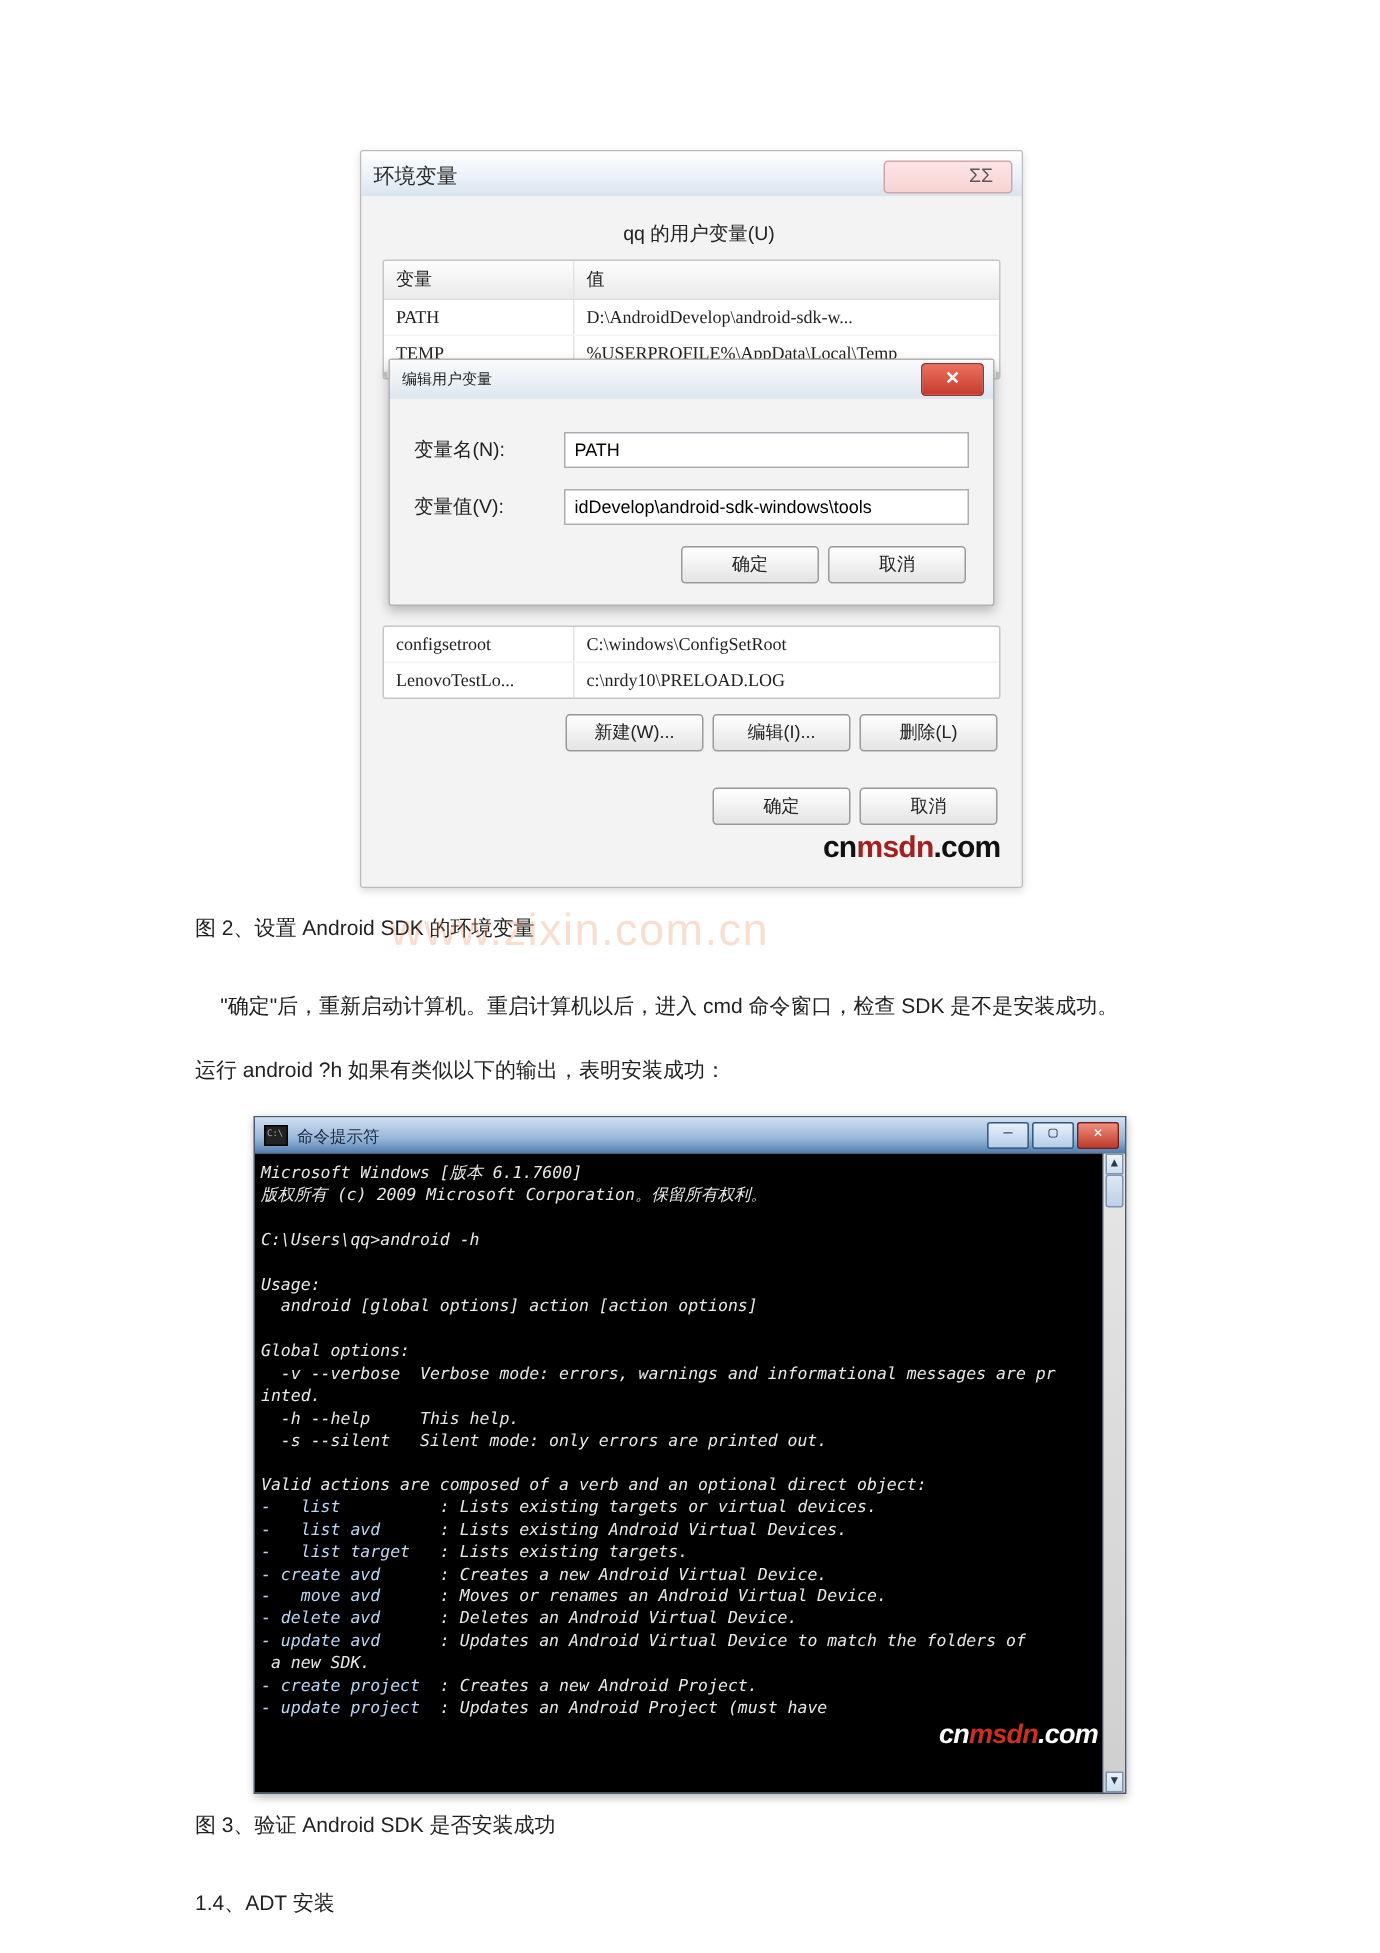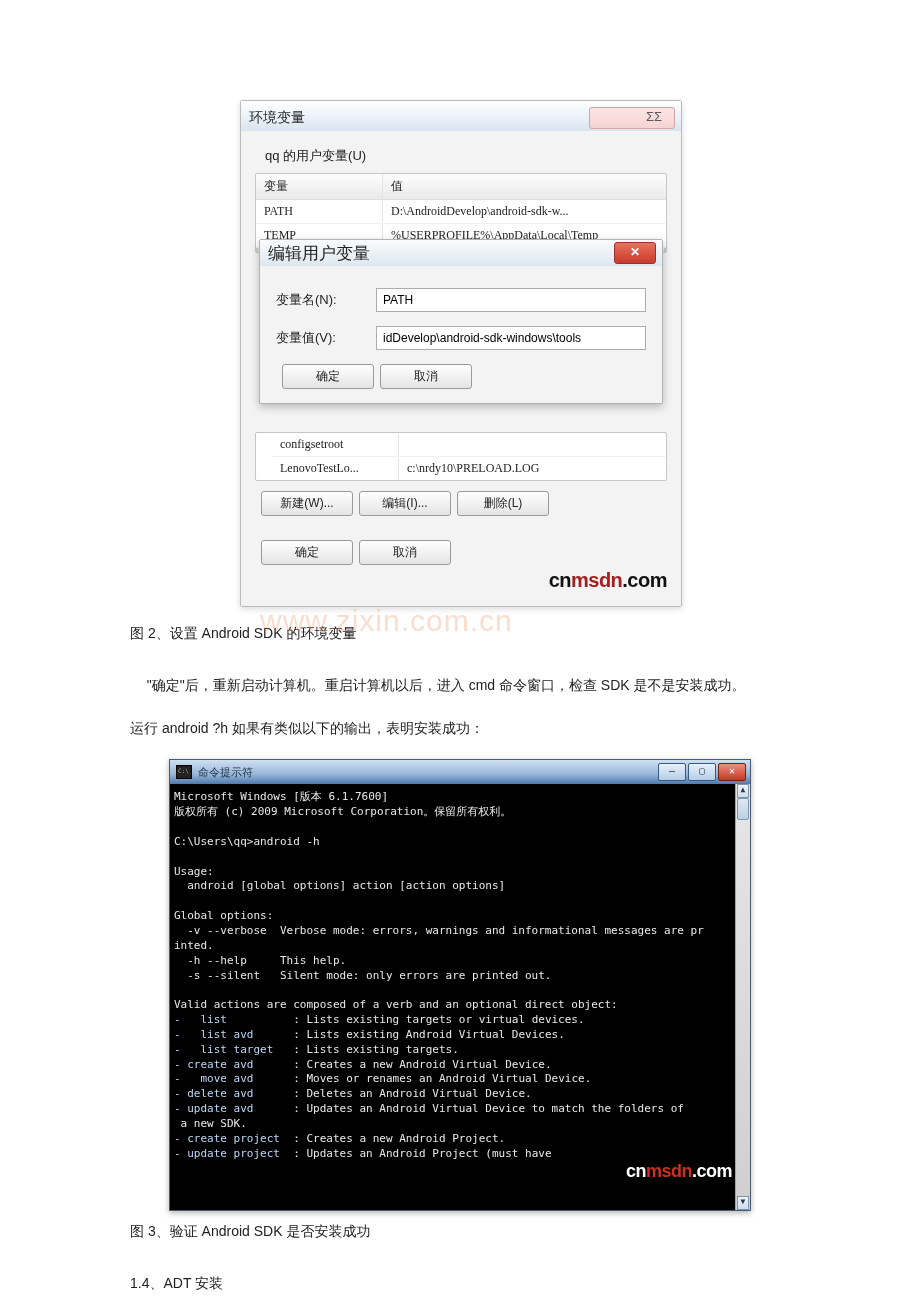--- a/index.html
+++ b/index.html
@@ -81,20 +81,21 @@
     padding-left: 44px;
   }
   .env-body {
     padding: 10px 14px 14px 14px;
     background: #f3f3f3;
   }
   .group-label {
     font-size: 13px;
     margin: 6px 0 8px 10px;
     font-family: "SimSun", sans-serif;
+    text-align: center;
   }
   .var-table {
     border: 1px solid #c6c6c6;
     border-radius: 2px;
     background: #fff;
     overflow: hidden;
   }
   .vt-head {
     display: flex;
     background: linear-gradient(#fdfdfd, #eaeaea);
@@ -122,21 +123,21 @@
     border: 1px solid #9a9a9a;
     border-radius: 3px;
     background: linear-gradient(#fff, #e4e4e4);
     font-size: 12px;
     text-align: center;
     margin-left: 6px;
     font-family: "SimSun", sans-serif;
   }
   .btn-row {
     display: flex;
-    justify-content: flex-start;
+    justify-content: flex-end;
     margin: 10px 2px 0 0;
   }
   .inner-dialog {
     position: absolute;
     width: 402px;
     left: 18px;
     top: 138px;
     border: 1px solid #b3b3b3;
     border-radius: 2px;
     background: #f3f3f3;
@@ -178,21 +179,21 @@
   }
   .form-input {
     flex: 1;
     border: 1px solid #abadb3;
     padding: 4px 6px;
     font-size: 12px;
     font-family: Arial, sans-serif;
     background: #fff;
   }
   .spacer-under-inner { height: 158px; }
-  .sys-lower { margin-top: 21px; padding-left: 16px; }
+  .sys-lower { margin-top: 6px; }
   .brand {
     text-align: right;
     font-family: Arial, sans-serif;
     font-size: 20px;
     font-weight: bold;
     margin: 4px 0 0 0;
     letter-spacing: -0.5px;
   }
   .brand .cn { color:#111; }
   .brand .msdn { color:#a32020; }
@@ -252,20 +253,21 @@
     color: #fff;
     border-color: #7a1c10;
   }
   .cmd-body {
     background: #000;
     color: #e8e8e8;
     padding: 6px 8px 4px 4px;
     position: relative;
     line-height: 1.35;
     white-space: pre;
+    font-style: italic;
   }
   .cmd-scroll {
     position: absolute;
     right: 0;
     top: 0;
     bottom: 0;
     width: 14px;
     background: linear-gradient(#e6e6e6,#cfcfcf);
     border-left: 1px solid #9aa7b5;
   }
@@ -335,20 +337,21 @@
             <div class="vt-col2">%USERPROFILE%\AppData\Local\Temp</div>
           </div>
           <div class="vt-scrollcut"></div>
         </div>
 
         <div class="spacer-under-inner"></div>
 
         <div class="var-table sys-lower">
           <div class="vt-row">
             <div class="vt-col1">configsetroot</div>
+            <div class="vt-col2">C:\windows\ConfigSetRoot</div>
           </div>
           <div class="vt-row">
             <div class="vt-col1">LenovoTestLo...</div>
             <div class="vt-col2">c:\nrdy10\PRELOAD.LOG</div>
           </div>
         </div>
 
         <div class="btn-row">
           <span class="btn">新建(W)...</span>
           <span class="btn">编辑(I)...</span>
@@ -359,21 +362,21 @@
           <span class="btn">确定</span>
           <span class="btn">取消</span>
         </div>
         <div class="brand">
           <span class="cn">cn</span><span class="msdn">msdn</span><span class="com">.com</span>
         </div>
       </div>
 
       <div class="inner-dialog">
         <div class="inner-header">
-          <span style="font-family:Liberation Sans, sans-serif; font-size:17px;">编辑用户变量</span>
+          <span style="font-family:Liberation Sans, sans-serif; font-size:10px;">编辑用户变量</span>
           <span class="inner-close">✕</span>
         </div>
         <div class="inner-body">
           <div class="form-row">
             <span class="form-label">变量名(N):</span>
             <input class="form-input" value="PATH" style="">
           </div>
           <div class="form-row">
             <span class="form-label">变量值(V):</span>
             <input class="form-input" value="idDevelop\android-sdk-windows\tools" style="">

